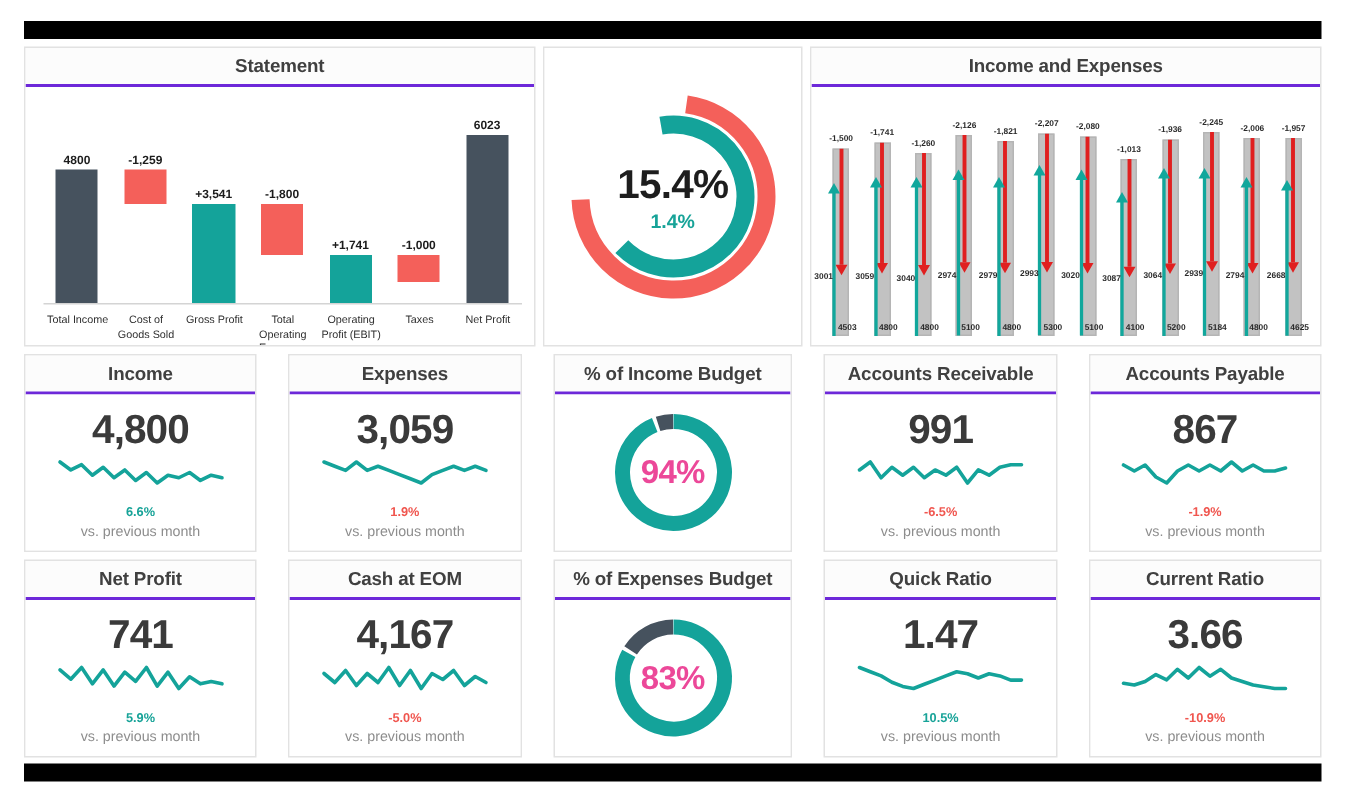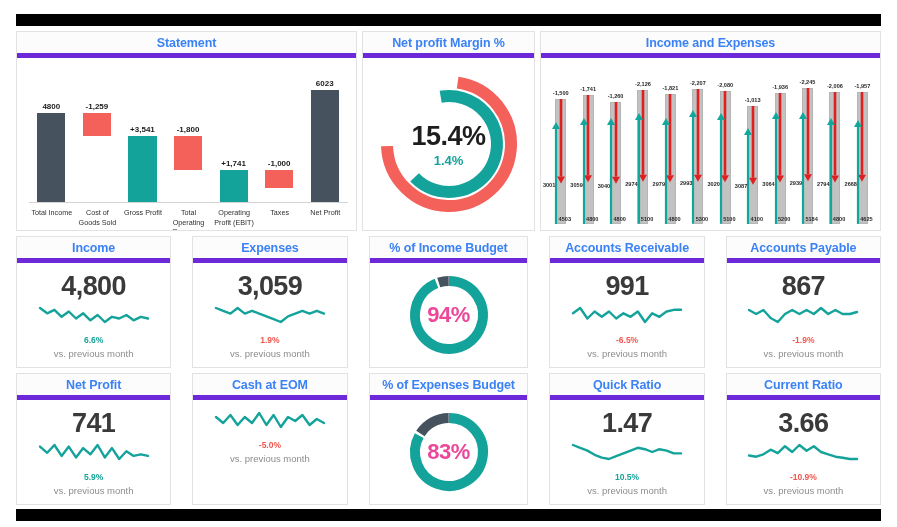--- a/index.html
+++ b/index.html
@@ -38,23 +38,23 @@
   .card {
     background: #ffffff;
     border: 1px solid #e2e2e2;
     display: flex; flex-direction: column;
     overflow: hidden;
   }
   .card-title {
     flex: 0 0 auto;
     height: 26px;
     display: flex; align-items: center; justify-content: center;
-    font-size: 12.5px; font-weight: bold; color: #3b82f6;
+    font-size: 12.5px; font-weight: bold; color: #404040;
     background: #fcfcfc;
-    border-bottom: 5px solid #6d28d9;
+    border-bottom: 2px solid #6d28d9;
     letter-spacing: -0.1px;
   }
   .card-body {
     flex: 1 1 auto; position: relative;
     background: #ffffff;
   }
 
   
   .w-statement { width: 343px; }
   .w-donut     { width: 174px; }
@@ -173,21 +173,20 @@
                 <div class="wf-col">Total Operating Expenses</div>
                 <div class="wf-col">Operating Profit (EBIT)</div>
                 <div class="wf-col">Taxes</div>
                 <div class="wf-col">Net Profit</div>
               </div>
           </div>
         </div>
       </div>
 
       <div class="card w-donut">
-        <div class="card-title">Net profit Margin %</div>
         <div class="card-body">
           <div class="donut-wrap">
             <svg width="150" height="150" viewBox="0 0 150 150">
               <path id="npm-outer" fill="none" stroke-linecap="butt" stroke-width="12" d="M 83.62873225952407 13.603379738022646 A 62 62 0 1 1 13.03539042791089 77.09455498341835" stroke="#f4605a"></path>
               <path id="npm-inner" fill="none" stroke-linecap="butt" stroke-width="12" d="M 66.66488747198734 27.729227855414017 A 48 48 0 1 1 40.54626600594043 108.42065549726073" stroke="#14a39a"></path>
             </svg>
             <div class="donut-center">
               <div class="donut-main">15.4%</div>
               <div class="donut-sub">1.4%</div>
             </div>
@@ -446,20 +445,21 @@
                 <polyline points="2.0,3.6 9.2,9.8 16.4,2.0 23.6,12.9 30.8,3.6 38.0,14.4 45.2,5.1 52.4,11.3 59.6,2.0 66.8,14.4 74.0,5.1 81.2,16.0 88.4,8.2 95.6,12.9 102.8,11.3 110.0,12.9" fill="none" stroke="#14a39a" stroke-width="2.4" stroke-linejoin="round" stroke-linecap="round"></polyline>
               </svg></div>
           <div class="kpi-delta up">5.9%</div>
           <div class="kpi-note">vs. previous month</div>
         </div>
       </div>
 
       <div class="card w-kpi">
         <div class="card-title">Cash at EOM</div>
         <div class="card-body kpi-body">
+          <div class="kpi-value">4,167</div>
           <div class="kpi-spark"><svg width="112" height="18">
                 <polyline points="2.0,6.0 9.2,12.0 16.4,4.0 23.6,14.0 30.8,6.0 38.0,12.0 45.2,2.0 52.4,14.0 59.6,4.0 66.8,16.0 74.0,6.0 81.2,10.0 88.4,4.0 95.6,14.0 102.8,8.0 110.0,12.0" fill="none" stroke="#14a39a" stroke-width="2.4" stroke-linejoin="round" stroke-linecap="round"></polyline>
               </svg></div>
           <div class="kpi-delta down">-5.0%</div>
           <div class="kpi-note">vs. previous month</div>
         </div>
       </div>
 
       <div class="card w-donut">
         <div class="card-title">% of Expenses Budget</div>

